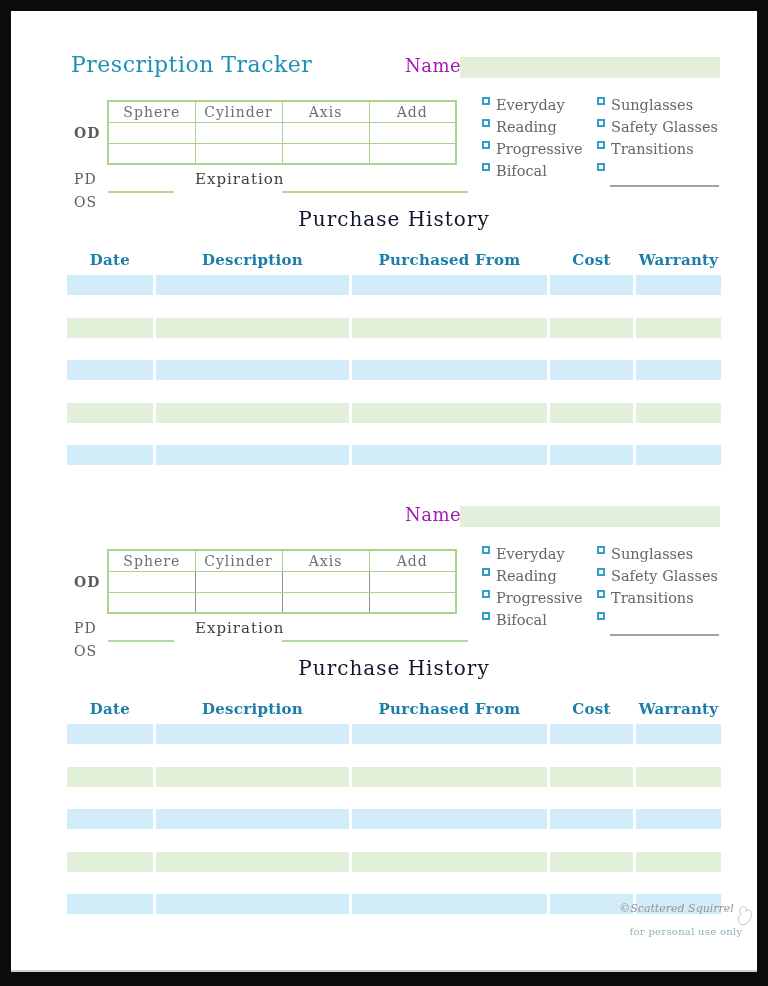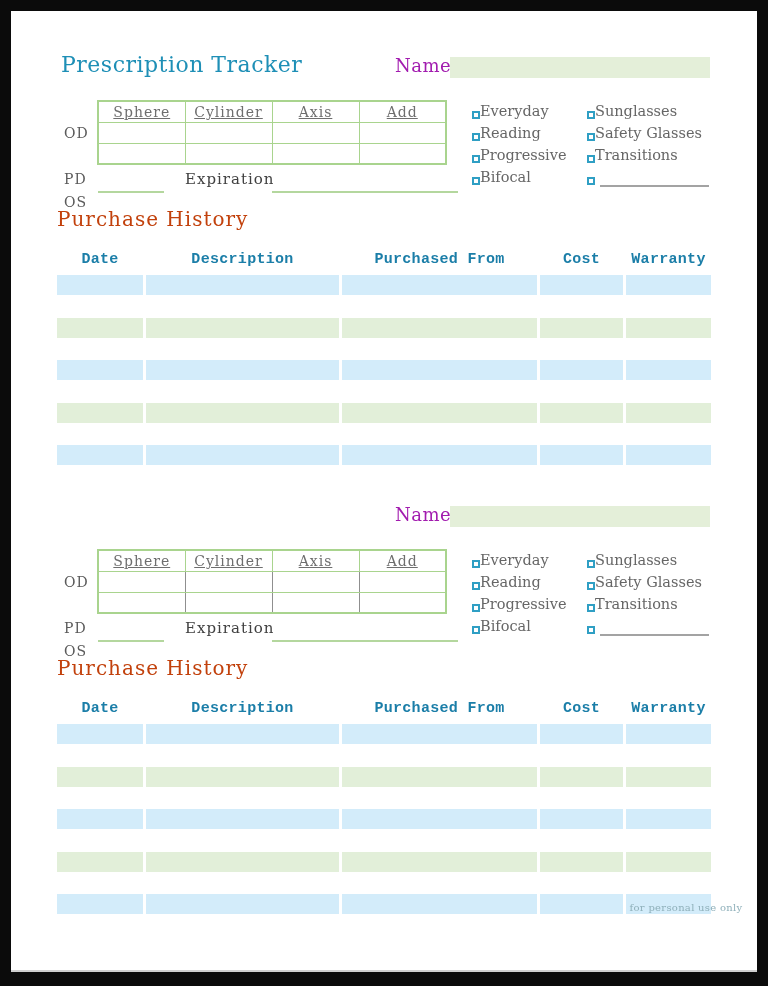--- a/index.html
+++ b/index.html
@@ -1,59 +1,59 @@
 <!DOCTYPE html>
 <html><head>
 <meta charset="utf-8">
 <style>
   * { margin:0; padding:0; box-sizing:border-box; }
   body { background:#fff; font-family:"DejaVu Serif", serif; }
   .page { position:relative; width:768px; height:986px; background:#0b0b0b; }
   .sheet { position:absolute; left:11px; top:11px; width:746px; height:961px;
            background:#ffffff; box-shadow: inset 0 -2px 0 #cfcfcf; overflow:hidden; }
-  .form-section { position:absolute; left:2px; width:678px; }
+  .form-section { position:absolute; left:12px; width:678px; }
   .s1 { top:0; height:455px; }
   .s2 { top:449px; height:512px; }
 
   .doc-title { position:absolute; left:48px; top:41px; font-size:22px; font-weight:400;
                color:#1e8fb6; letter-spacing:.5px; white-space:nowrap; }
 
   .name-label { position:absolute; left:382px; top:44px; font-size:18px; color:#a21caf;
                 letter-spacing:.5px; }
   .name-box { position:absolute; left:437px; top:46px; width:260px; height:21px;
               background:#e4efd9; }
 
   .rx-table { position:absolute; left:84px; top:89px; border-collapse:collapse;
               border:2px solid #a9d48e; }
   .rx-table th, .rx-table td { border:1px solid #a9d48e; }
   .rx-table th { width:87px; height:21px; font-size:14px; font-weight:400; color:#6e6e6e;
-                 letter-spacing:1px; text-align:center;text-decoration:underline; }
+                 letter-spacing:1px; text-align:center; }
   .rx-table td { height:21px; }
   .rx-table.alt td { border-left-color:#8f8f8f; border-right-color:#8f8f8f; }
 
   .rx-row-label { position:absolute; left:51px; font-size:14px; color:#5a5a5a;
                   letter-spacing:1px; }
-  .od { top:114px; } .os { top:136px;margin-top:47px; } .pd { top:160px; }
+  .od { top:114px;font-weight:bold; } .os { top:136px;margin-top:47px; } .pd { top:160px; }
   .pd-line  { position:absolute; left:85px;  top:180px; width:66px;  height:2px; background:#b4d79e; }
   .exp-label{ position:absolute; left:172px; top:159px; font-size:15px; color:#404040;
               letter-spacing:1px; }
   .exp-line { position:absolute; left:259px; top:180px; width:186px; height:2px; background:#b4d79e; }
 
   .cb-col { position:absolute; top:86px; display:flex; flex-direction:column; }
   .cb-col1 { left:459px; } .cb-col2 { left:574px; }
-  .cb-item { height:22px; display:flex; align-items:flex-end; }
+  .cb-item { height:22px; display:flex; align-items:flex-start; gap:6px; }
   .cb-box { width:8px; height:8px; border:2px solid #2f9fc4; background:#fff; flex:none; }
   .cb-label { font-size:14.5px; color:#666; white-space:nowrap; }
   .cb-other-line { position:absolute; left:587px; top:174px; width:109px; height:2px; background:#a3a3a3; }
 
-  .ph-title { position:absolute; left:44px; top:196px; width:654px; text-align:left;
-              font-size:20px; font-weight:400; color:#c2410c; letter-spacing:1px; }
+  .ph-title { position:absolute; left:44px; top:196px; width:654px; text-align:center;
+              font-size:20px; font-weight:400; color:#0f172a; letter-spacing:1px; }
   .ph-head { position:absolute; left:44px; top:240px; display:flex; gap:3px; }
   .ph-head span { text-align:center; font-size:15px; font-weight:600; color:#1b7ea8;
-                  letter-spacing:.3px;font-family:Liberation Mono, monospace; }
+                  letter-spacing:.3px; }
   .ph-rows { position:absolute; left:44px; top:264px; display:flex; flex-direction:column;
              gap:22.5px; }
   .ph-row { display:flex; gap:3px; height:20px; }
   .ph-row:nth-child(odd) span  { background:#d3ecfa; }
   .ph-row:nth-child(even) span { background:#e2efd9; }
   .c1{width:86px;} .c2{width:193px;} .c3{width:195px;} .c4{width:83px;} .c5{width:85px;}
 
   .watermark { position:absolute; left:610px; top:892px; width:130px; text-align:center;
                line-height:1.05; }
   .wm-row { display:flex; align-items:flex-start; justify-content:center; gap:1px; }
@@ -298,17 +298,23 @@
             <span class="c1"></span>
             <span class="c2"></span>
             <span class="c3"></span>
             <span class="c4"></span>
             <span class="c5"></span>
           </div>
       </div>
     </section>
 
     <div class="watermark">
+      <div class="wm-row">
+        <span class="wm-credit">©Scattered Squirrel</span>
+        <svg width="18" height="24" viewBox="0 0 22 28" style="flex:none;">
+          <path d="M7 26 C3 22 3 15 8 13 C5 11 5 5 9 4 C13 3 15 7 13 10 C17 5 21 9 20 15 C19 21 14 26 9 26 Z" fill="none" stroke="#c2c2c2" stroke-width="1.2"></path>
+        </svg>
+      </div>
       <div class="wm-note">for personal use only</div>
     </div>
 
   </div>
 </div>
 
 </body></html>

